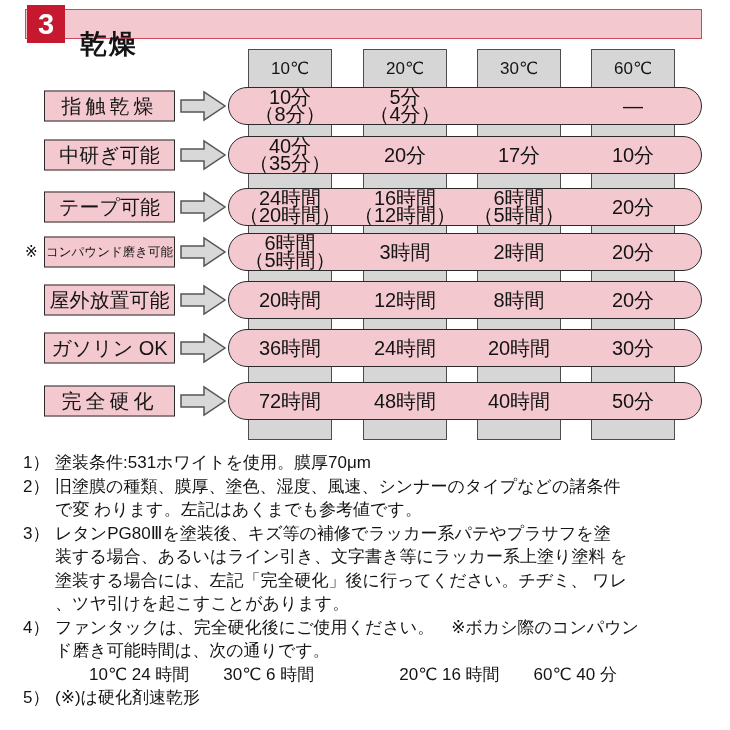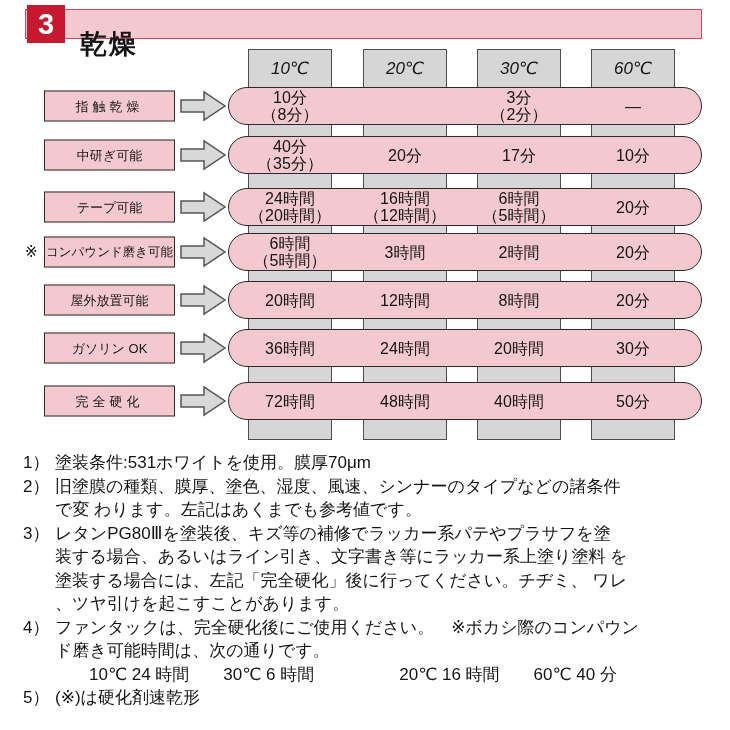--- a/index.html
+++ b/index.html
@@ -12,37 +12,37 @@
     background:#f3c9cf; border:1px solid #cd4a5e; }
   .secnum { position:absolute; left:27px; top:5px; width:38px; height:38px;
     background:#c6182e; display:flex; align-items:center; justify-content:center;
     color:#ffffff; font-size:29px; font-weight:bold; }
   .title { position:absolute; left:80px; top:9px; height:30px; display:flex;
     align-items:center; font-size:27px; font-weight:bold; letter-spacing:2px;margin-top:20px; }
 
   
   .col { position:absolute; top:49px; width:84px; height:391px;
     background:#d6d6d6; border:1px solid #4d4d4d; z-index:1; }
-  .temp { padding-top:8px; text-align:center; font-size:17px;font-style:italic; }
+  .temp { padding-top:8px; text-align:center; font-size:17px; }
 
   
   .row { position:absolute; left:0; width:730px; height:38px; z-index:2; }
   .mark { position:absolute; left:25px; top:50%; transform:translateY(-50%);
     font-size:15px; }
   .rowlabel { position:absolute; left:44px; top:50%; transform:translateY(-50%);
     width:131px; height:31px; background:#f3c9cf; border:1.5px solid #2a2a2a;
-    display:flex; align-items:center; justify-content:center; font-size:13px; }
+    display:flex; align-items:center; justify-content:center; font-size:20px; }
   .rowlabel.spaced { letter-spacing:4px; }
   .rowlabel.narrow { font-size:12.5px; }
   .arrow { position:absolute; left:180px; top:50%; transform:translateY(-50%); }
   .pill { position:absolute; left:228px; top:0; width:474px; height:38px;
     background:#f3c9cf; border:1.5px solid #2a2a2a; border-radius:19px; }
   .cell { position:absolute; top:0; height:100%; width:120px; display:flex;
     flex-direction:column; align-items:center; justify-content:center;
-    font-size:16px; line-height:17px; text-align:center; }
+    font-size:20px; line-height:17px; text-align:center; }
   .cell .sub:empty { display:none; }
   .c0{left:1px} .c1{left:116px} .c2{left:230px} .c3{left:344px}
 
   
   .notes { position:absolute; left:23px; top:451px; width:700px;
     font-size:17px; line-height:23.5px; }
   .note { display:flex; }
   .note .num { flex:0 0 32px; white-space:pre; }
   .note .nlines { flex:1; }
   .nline { white-space:pre-wrap; }
@@ -72,23 +72,23 @@
   <div class="row" style="top:87px">
     <div class="rowlabel spaced">指触乾燥</div>
     <svg class="arrow" width="46" height="32" viewBox="0 0 46 32">
         <polygon points="1,10 24,10 24,2 45,16 24,30 24,22 1,22" fill="#d8d8d8" stroke="#555" stroke-width="1.5"></polygon>
       </svg>
     <div class="pill">
       <div class="cell c0">
           <span class="main">10分</span>
           <span class="sub">（8分）</span>
         </div>
-      <div class="cell c2">
-          <span class="main">3分</span>
-          <span class="sub">（2分）</span>
+      <div class="cell c1">
+          <span class="main">5分</span>
+          <span class="sub">（4分）</span>
         </div>
       <div class="cell c3">
           <span class="main">—</span>
         </div>
     </div>
   </div>
 
   <div class="row" style="top:136px">
     <div class="rowlabel">中研ぎ可能</div>
     <svg class="arrow" width="46" height="32" viewBox="0 0 46 32">

